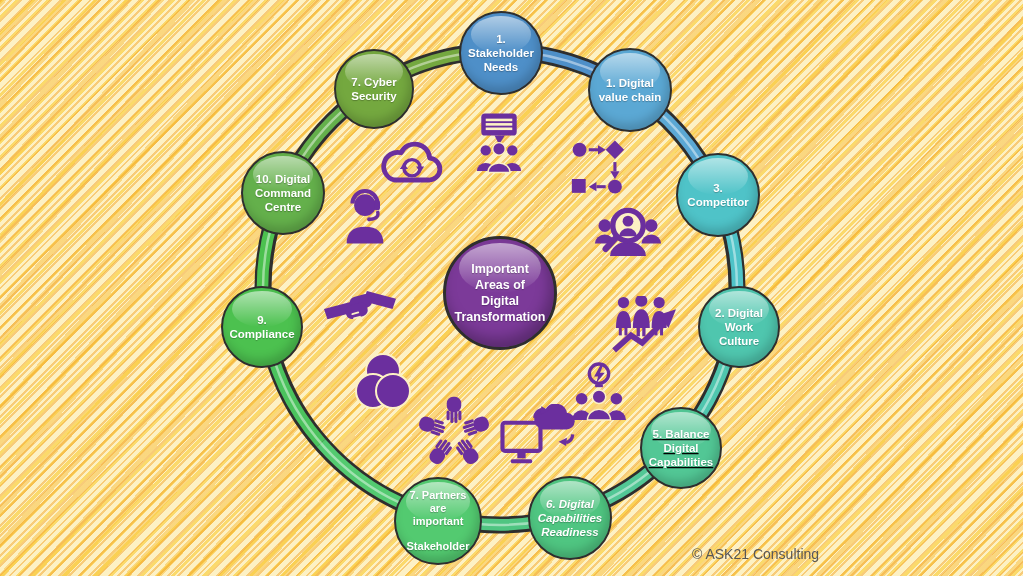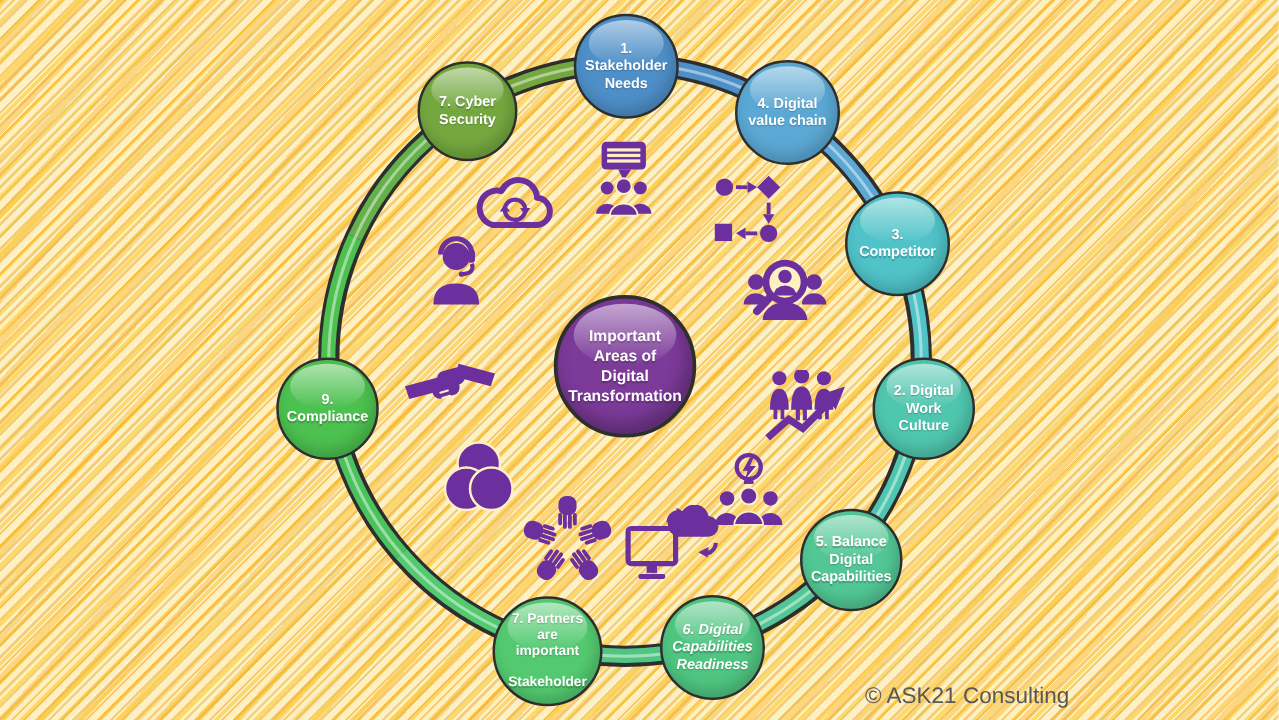--- a/index.html
+++ b/index.html
@@ -31,21 +31,21 @@
     position:relative;color:#fff;font-weight:bold;font-size:11.5px;line-height:1.22;
     text-align:center;white-space:pre-line;text-shadow:0 1px 1px rgba(0,0,0,.25);
     padding:0 4px;
   }
   .node--center{border-width:3px;box-shadow:inset -4px -8px 14px rgba(0,0,0,.28);}
   .node--center .node-label{font-size:12.5px;line-height:1.3;}
   .node--seven .node-label{font-size:11px;line-height:1.18;}
   .icon{position:absolute;color:#6b2f9e;}
   .icon svg{display:block;width:100%;height:100%;}
   .copyright{
-    position:absolute;left:692px;top:546px;font-size:18px;color:#575757;text-align:center;
+    position:absolute;left:692px;top:546px;font-size:14px;color:#575757;text-align:center;
   }
 </style>
 </head>
 <body>
 
 <div class="stage">
 
   <svg class="ring" width="1023" height="576" viewBox="0 0 1023 576">
     <circle cx="500" cy="288" r="237" fill="none" stroke="#2e2e2e" stroke-width="17"></circle>
     <path d="M500 51 A237 237 0 0 1 628 89" fill="none" stroke-width="11.5" stroke="#4e8fc8"></path>
@@ -214,52 +214,57 @@
       <polygon points="80,50 71,45 81,40" fill="currentColor"></polygon>
     </svg>
   </div>
 
   <div class="node" style="left: 459px; top: 11px; width: 84px; height: 84px; background-color: rgb(78, 143, 200);">
     <span class="node-label">1.
 Stakeholder
 Needs</span>
     </div>
   <div class="node" style="left: 588px; top: 48px; width: 84px; height: 84px; background-color: rgb(91, 168, 212);">
-    <span class="node-label">4. Digital
+    <span class="node-label">1. Digital
 value chain</span>
     </div>
   <div class="node" style="left: 676px; top: 153px; width: 84px; height: 84px; background-color: rgb(79, 195, 200);">
     <span class="node-label">3.
 Competitor</span>
     </div>
   <div class="node" style="left: 698px; top: 286px; width: 82px; height: 82px; background-color: rgb(79, 198, 174);">
     <span class="node-label">2. Digital
 Work
 Culture</span>
     </div>
-  <div class="node" style="left: 640px; top: 407px; width: 82px; height: 82px; background-color: rgb(82, 199, 149);">
+  <div class="node" style="left: 640px; top: 407px; width: 82px; height: 82px; background-color: rgb(82, 199, 149); text-decoration: underline;">
     <span class="node-label">5. Balance
 Digital
 Capabilities</span>
     </div>
   <div class="node" style="left: 528px; top: 476px; width: 84px; height: 84px; background-color: rgb(79, 197, 129); font-style: italic;">
     <span class="node-label">6. Digital
 Capabilities
 Readiness</span>
     </div>
   <div class="node node--seven" style="left: 394px; top: 477px; width: 88px; height: 88px; background-color: rgb(83, 202, 112);">
     <span class="node-label">7. Partners
 are
 important
 
 Stakeholder</span>
     </div>
   <div class="node" style="left: 221px; top: 286px; width: 82px; height: 82px; background-color: rgb(76, 193, 79);">
     <span class="node-label">9.
 Compliance</span>
+    </div>
+  <div class="node" style="left: 241px; top: 151px; width: 84px; height: 84px; background-color: rgb(100, 176, 75);">
+    <span class="node-label">10. Digital
+Command
+Centre</span>
     </div>
   <div class="node" style="left: 334px; top: 49px; width: 80px; height: 80px; background-color: rgb(116, 168, 63);">
     <span class="node-label">7. Cyber
 Security</span>
     </div>
 
   <div class="node node--center" style="left: 443px; top: 236px; width: 114px; height: 114px; background-color: rgb(124, 58, 153);">
     <span class="node-label">Important
 Areas of
 Digital

